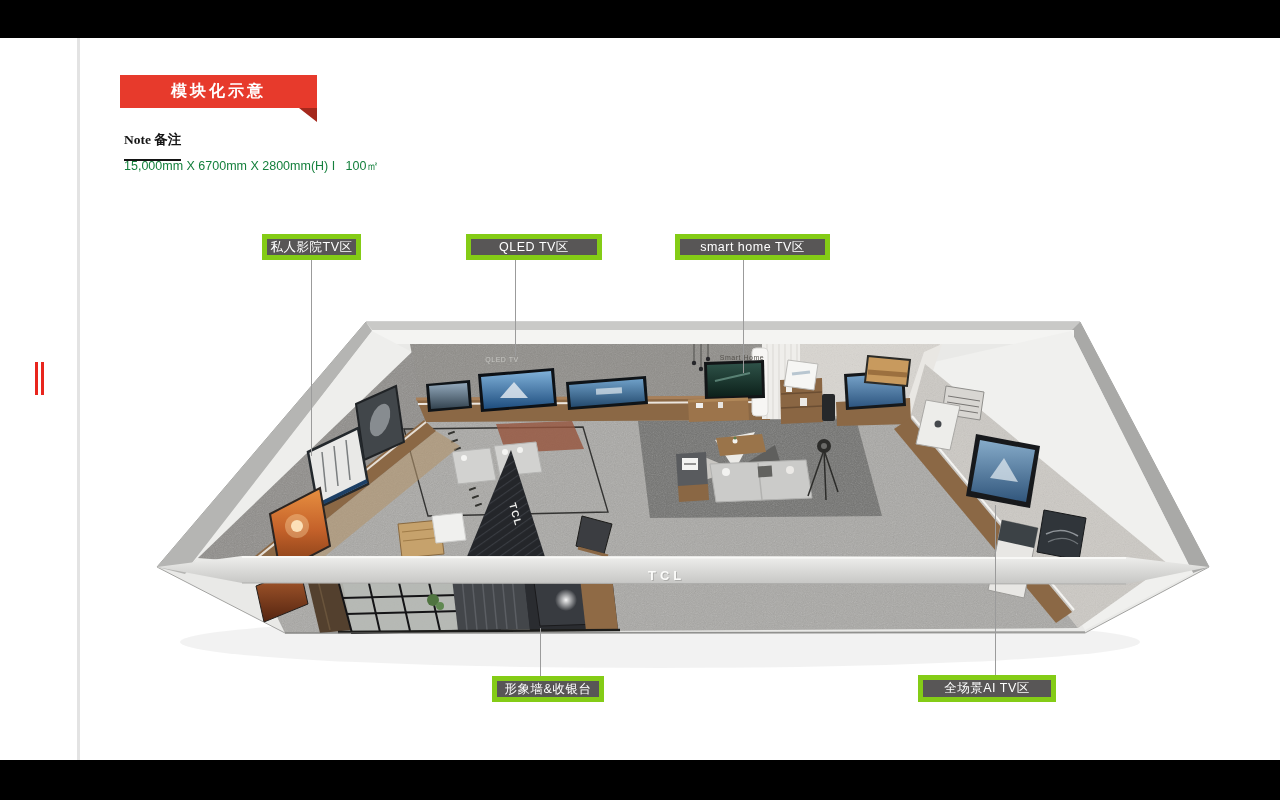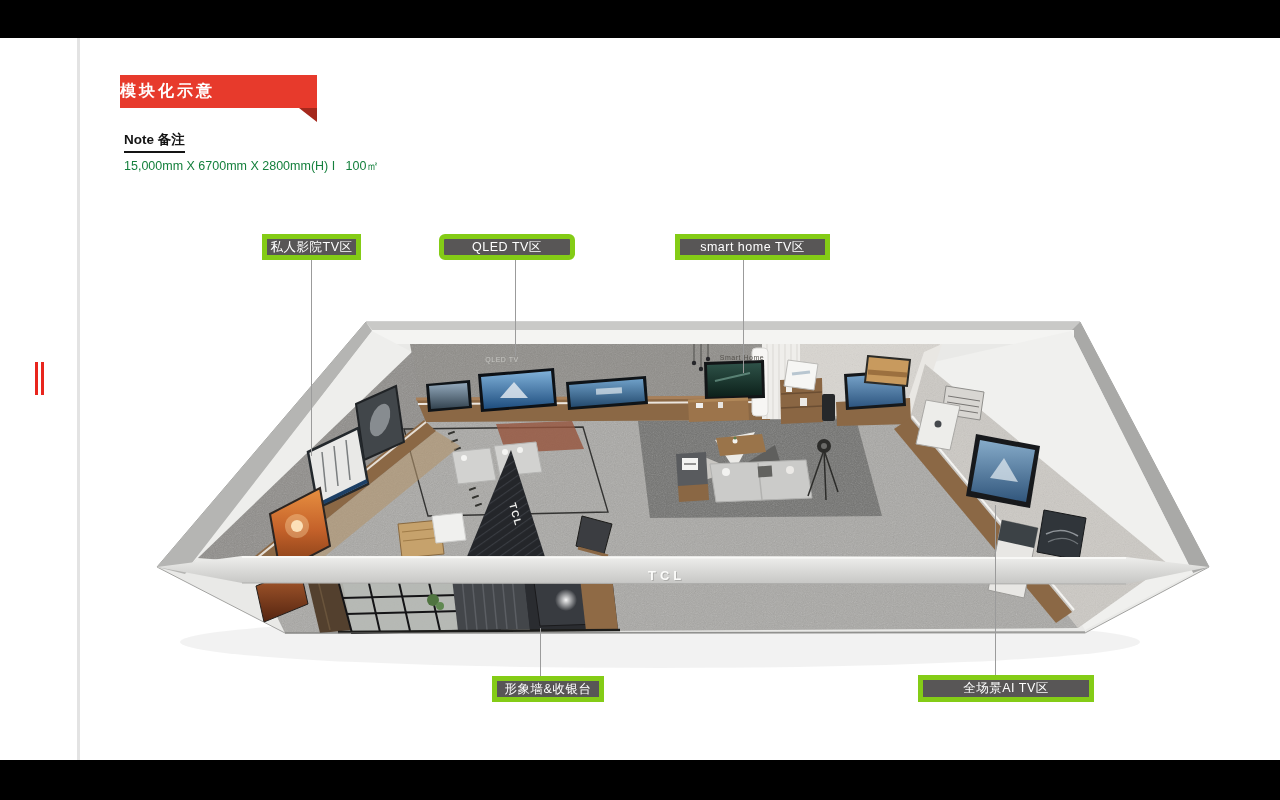--- a/index.html
+++ b/index.html
@@ -5,35 +5,35 @@
   html,body{margin:0;padding:0;background:#fff;}
   #stage{position:relative;width:1280px;height:800px;overflow:hidden;
          font-family:"Liberation Sans","DejaVu Sans",sans-serif;background:#ffffff;}
   .bar{position:absolute;left:0;width:1280px;height:40px;background:#000;}
   #bar-top{top:0;height:38px;}
   #bar-bottom{top:760px;height:40px;}
   #vline{position:absolute;left:77px;top:38px;width:3px;height:722px;background:#e3e3e3;}
   .regmark{position:absolute;width:3px;height:33px;background:#e8251d;}
   #reg1{left:35px;top:362px;} #reg2{left:41px;top:362px;}
   #banner{position:absolute;left:120px;top:75px;width:197px;height:33px;background:#e73a2c;
-          display:flex;align-items:center;justify-content:flex-start;}
+          display:flex;align-items:center;justify-content:center;}
   #banner span{color:#fff;font-size:16px;font-weight:bold;letter-spacing:3px;}
   #banner-fold{position:absolute;left:299px;top:108px;width:0;height:0;
                border-top:14px solid #a5281c;border-left:18px solid transparent;}
   #note-heading{position:absolute;left:124px;top:131px;font-size:13.5px;font-weight:bold;
-                color:#141414;border-bottom:2px solid #141414;padding-bottom:2px;display:inline-block;}
+                color:#141414;border-bottom:2px solid #141414;padding-bottom:10px;display:inline-block;font-family:Liberation Serif, serif;}
   #dims{position:absolute;left:124px;top:158px;font-size:12.5px;color:#15803d;white-space:pre;}
   .zlabel{position:absolute;box-sizing:border-box;background:#585656;border:5px solid #84cc16;
           color:#fff;font-size:12.5px;letter-spacing:.5px;display:flex;align-items:center;
           justify-content:center;height:26px;}
   #zl-private{left:262px;top:234px;width:99px;}
-  #zl-qled{left:439px;top:234px;width:136px;border-radius:6px;}
+  #zl-qled{left:466px;top:234px;width:136px;}
   #zl-smarthome{left:675px;top:234px;width:155px;}
   #zl-imagewall{left:483px;top:676px;width:112px;margin-left:9px;}
-  #zl-ai{left:918px;top:675px;width:176px;height:27px;}
+  #zl-ai{left:918px;top:675px;width:138px;height:27px;}
   .leader{position:absolute;width:1px;background:#9b9b9b;z-index:5;}
   #ld1{left:311px;top:260px;height:196px;}
   #ld2{left:515px;top:260px;height:96px;}
   #ld3{left:743px;top:260px;height:113px;}
   #ld4{left:540px;top:628px;height:48px;}
   #ld5{left:995px;top:505px;height:170px;}
   #room-svg{position:absolute;left:0;top:0;z-index:1;}
 </style>
 </head>
 <body>

